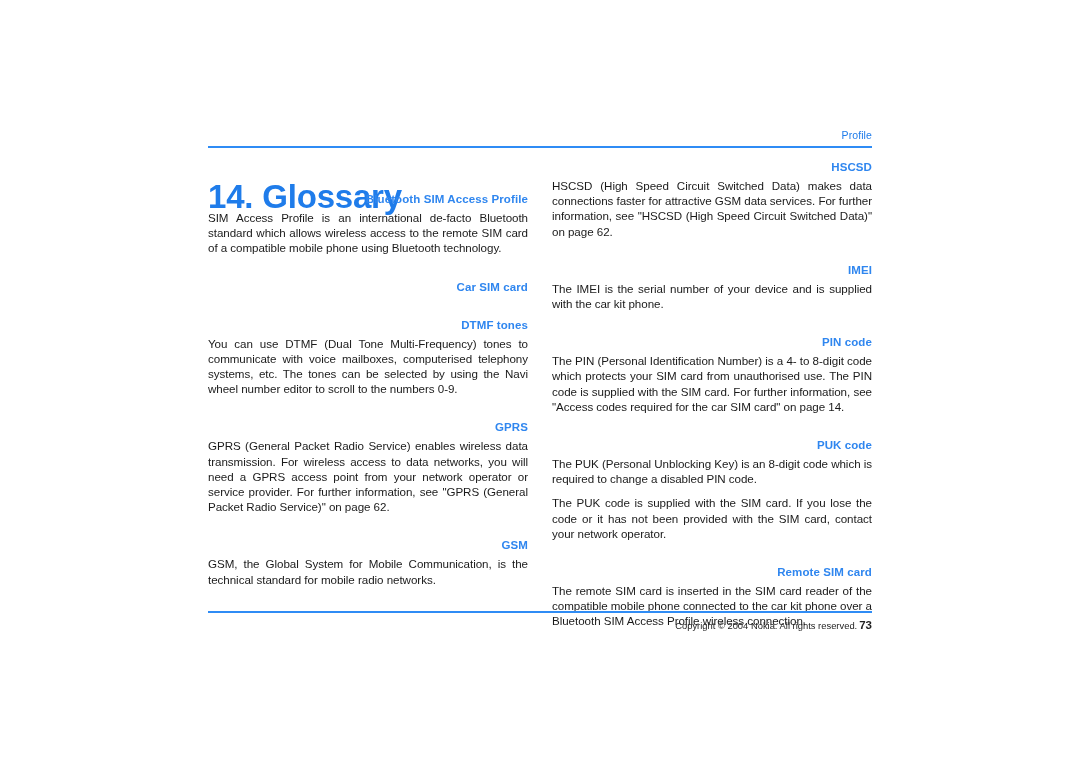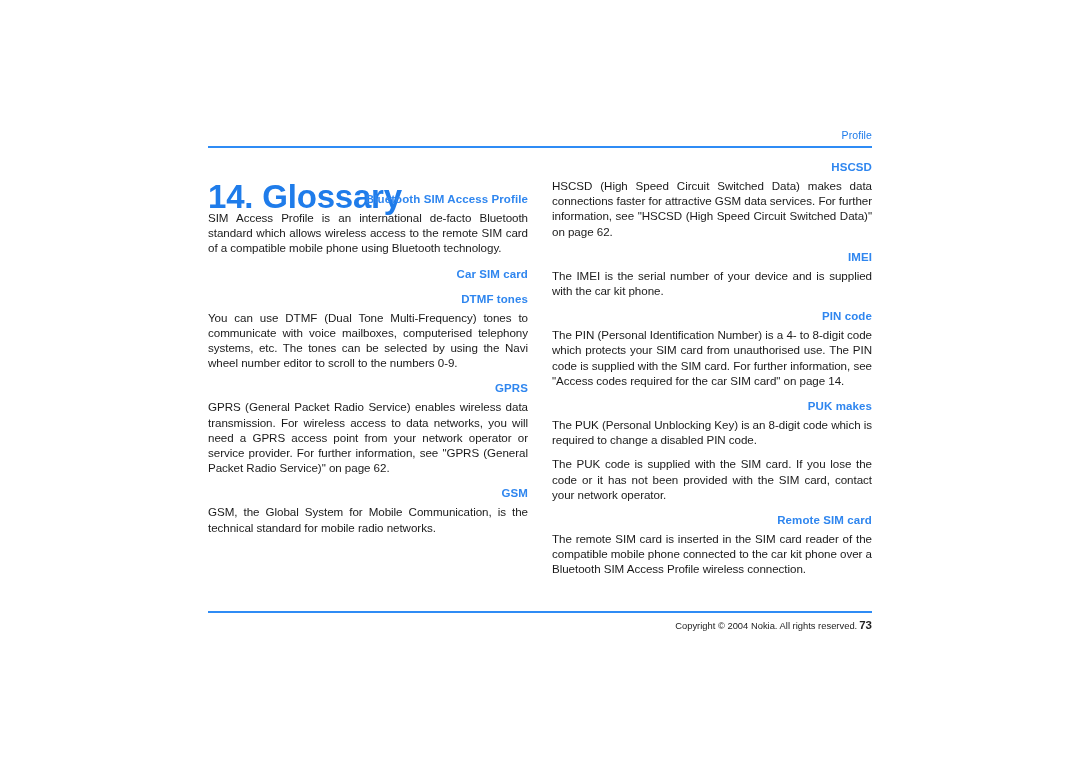--- a/index.html
+++ b/index.html
@@ -66,21 +66,21 @@
 
   .term {
     font-size: 11.5px;
     font-weight: bold;
     color: #2f86ef;
     line-height: 14px;
     margin: 0 0 4px 0;
     letter-spacing: 0.1px;
     text-align: right;
   }
-  .term.spaced { margin-top: 11px; padding-left: 38px; }
+  .term.spaced { margin-top: 24px; padding-left: 38px; }
 
   .body-text {
     font-size: 11.6px;
     line-height: 15.2px;
     text-align: justify;
     margin: 0;
     color: #1a1a1a;
     letter-spacing: -0.05px;
   }
   .body-text + .body-text { margin-top: 9px; }
@@ -132,21 +132,21 @@
       <div class="term spaced">GSM</div>
       <p class="body-text">GSM, the Global System for Mobile Communication, is the technical standard for mobile radio networks.</p>
     </div>
   <div class="col col-right">
       <div class="term">HSCSD</div>
       <p class="body-text">HSCSD (High Speed Circuit Switched Data) makes data connections faster for attractive GSM data services. For further information, see "HSCSD (High Speed Circuit Switched Data)" on page 62.</p>
       <div class="term spaced">IMEI</div>
       <p class="body-text">The IMEI is the serial number of your device and is supplied with the car kit phone.</p>
       <div class="term spaced">PIN code</div>
       <p class="body-text">The PIN (Personal Identification Number) is a 4- to 8-digit code which protects your SIM card from unauthorised use. The PIN code is supplied with the SIM card. For further information, see "Access codes required for the car SIM card" on page 14.</p>
-      <div class="term spaced">PUK makes</div>
+      <div class="term spaced">PUK code</div>
       <p class="body-text">The PUK (Personal Unblocking Key) is an 8-digit code which is required to change a disabled PIN code.</p>
       <p class="body-text">The PUK code is supplied with the SIM card. If you lose the code or it has not been provided with the SIM card, contact your network operator.</p>
       <div class="term spaced">Remote SIM card</div>
       <p class="body-text">The remote SIM card is inserted in the SIM card reader of the compatible mobile phone connected to the car kit phone over a Bluetooth SIM Access Profile wireless connection.</p>
     </div>
 
   <div class="rule-bottom"></div>
 
   <div class="footer">
     <span>Copyright © 2004 Nokia. All rights reserved.</span><span class="pageno">73</span>

